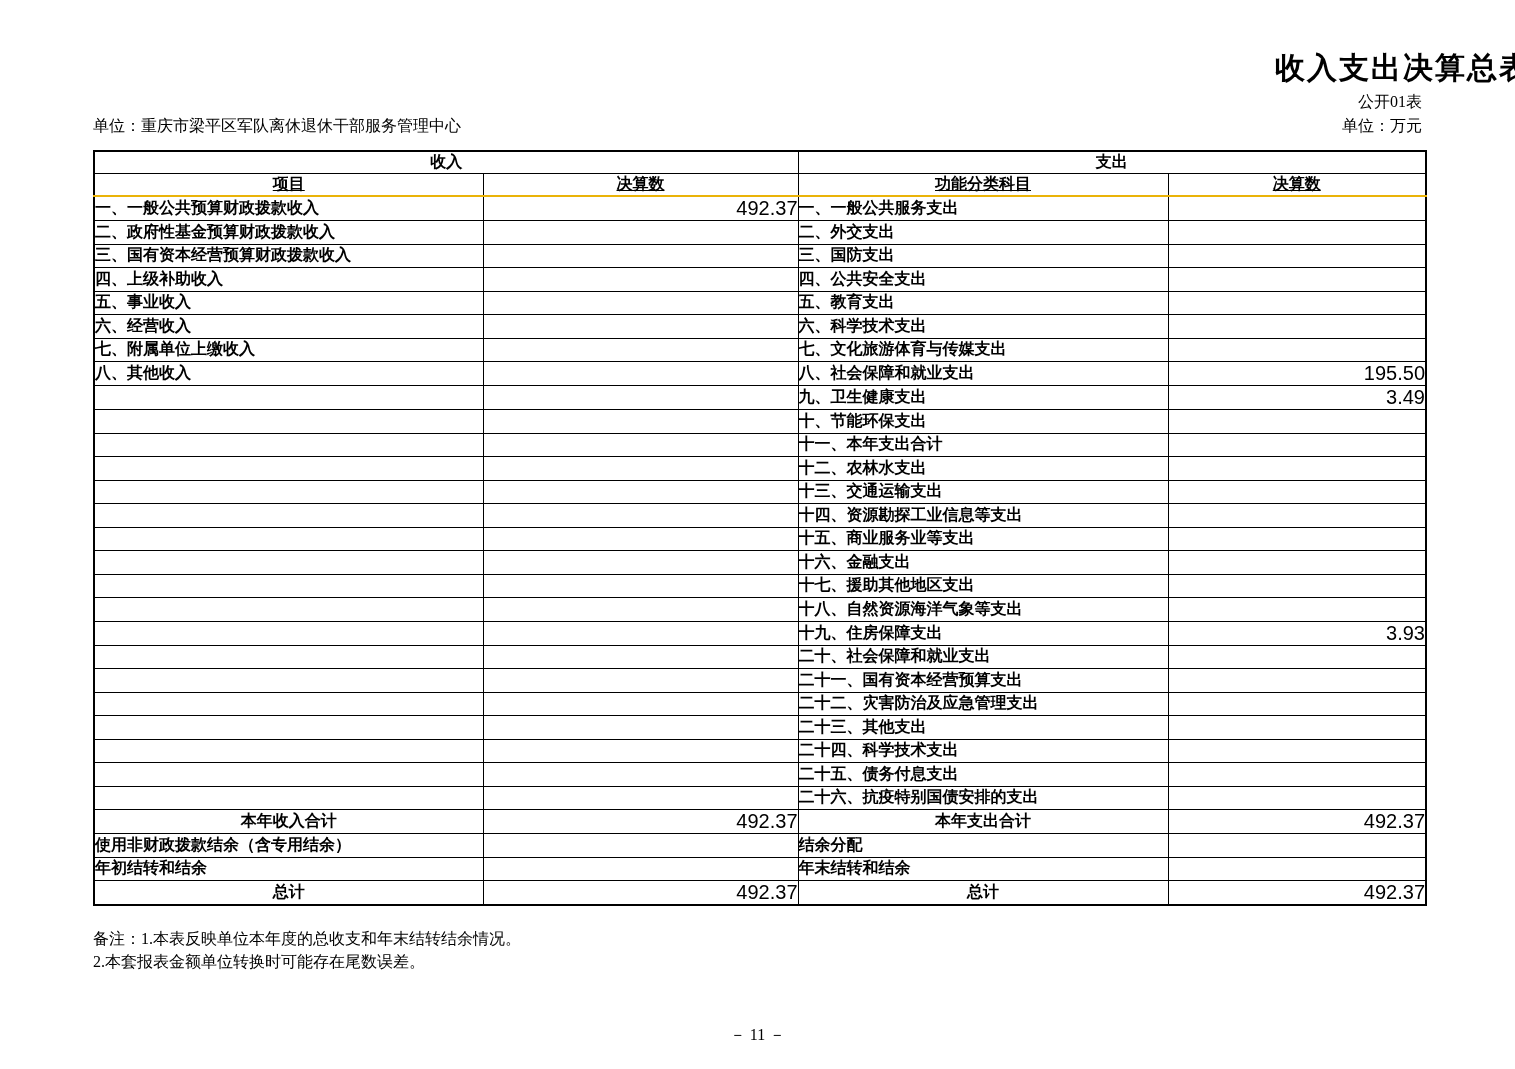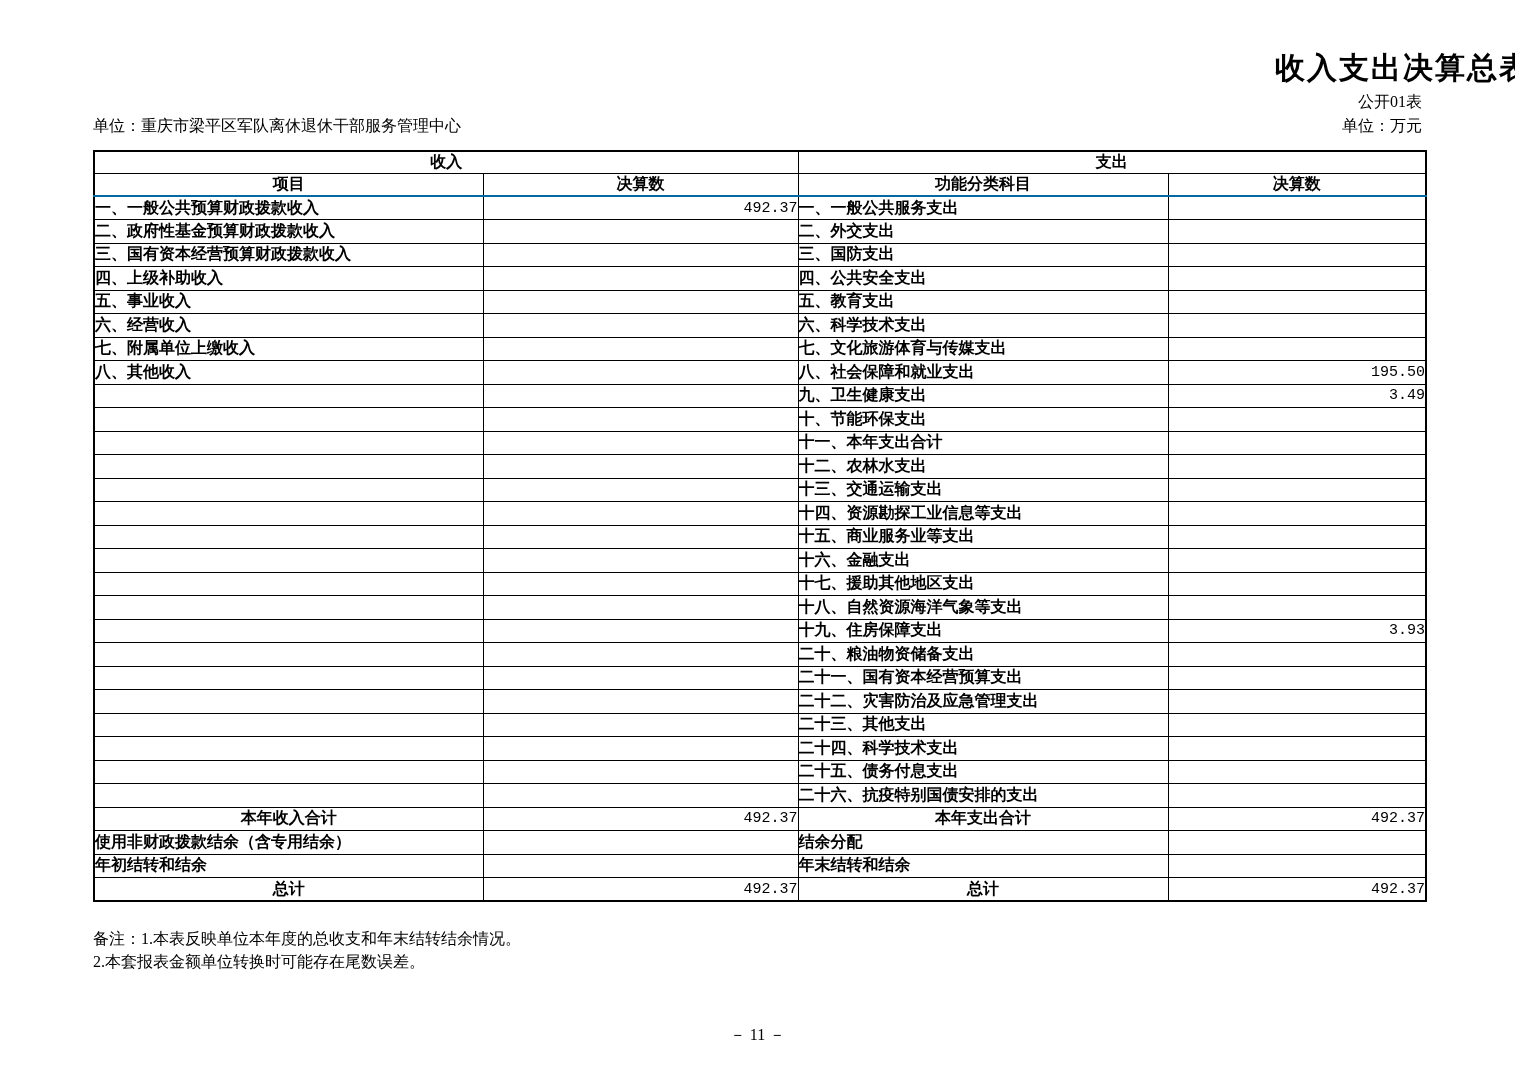--- a/index.html
+++ b/index.html
@@ -34,32 +34,32 @@
     table-layout: fixed;
     border: 2px solid #000;
   }
   table.budget th, table.budget td {
     border: 1px solid #000;
     padding: 0;
     overflow: hidden;
     white-space: nowrap;
   }
   thead tr.hrow1 { height: 20px; }
-  thead tr.hrow2 { height: 21px; }
+  thead tr.hrow2 { height: 21px; text-decoration: underline; }
   thead th { font-size: 16px; font-weight: bold; text-align: center; }
-  thead { border-bottom: 2px solid #0369a1; }
+  thead { border-bottom: 2px solid #eab308; }
   tbody tr { height: 23.5px; margin-left: 8px; }
   td.lbl {
     font-size: 16px; font-weight: bold;
     text-align: left; padding-left: 3px; padding-right: 2px;
   }
   td.ctr { text-align: center; padding-left: 0; }
   td.val {
-    font-family: Liberation Mono, monospace;
-    font-size: 15px; font-weight: normal;
+    font-family: Liberation Sans, sans-serif;
+    font-size: 20px; font-weight: normal;
     text-align: right; padding-right: 8px;
   }
   .notes {
     position: absolute; top: 927px; left: 93px;
     font-size: 16px; line-height: 23px;
   }
   .notes .note-line2 { }
   .page-num {
     position: absolute; top: 1025px; left: 0; width: 100%;
     box-sizing: border-box; 
@@ -208,21 +208,21 @@
       </tr>
       <tr>
         <td class="lbl"></td>
         <td class="val"></td>
         <td class="lbl">十九、住房保障支出</td>
         <td class="val">3.93</td>
       </tr>
       <tr>
         <td class="lbl"></td>
         <td class="val"></td>
-        <td class="lbl">二十、粮油物资储备支出</td>
+        <td class="lbl">二十、社会保障和就业支出</td>
         <td class="val"></td>
       </tr>
       <tr>
         <td class="lbl"></td>
         <td class="val"></td>
         <td class="lbl">二十一、国有资本经营预算支出</td>
         <td class="val"></td>
       </tr>
       <tr>
         <td class="lbl"></td>

